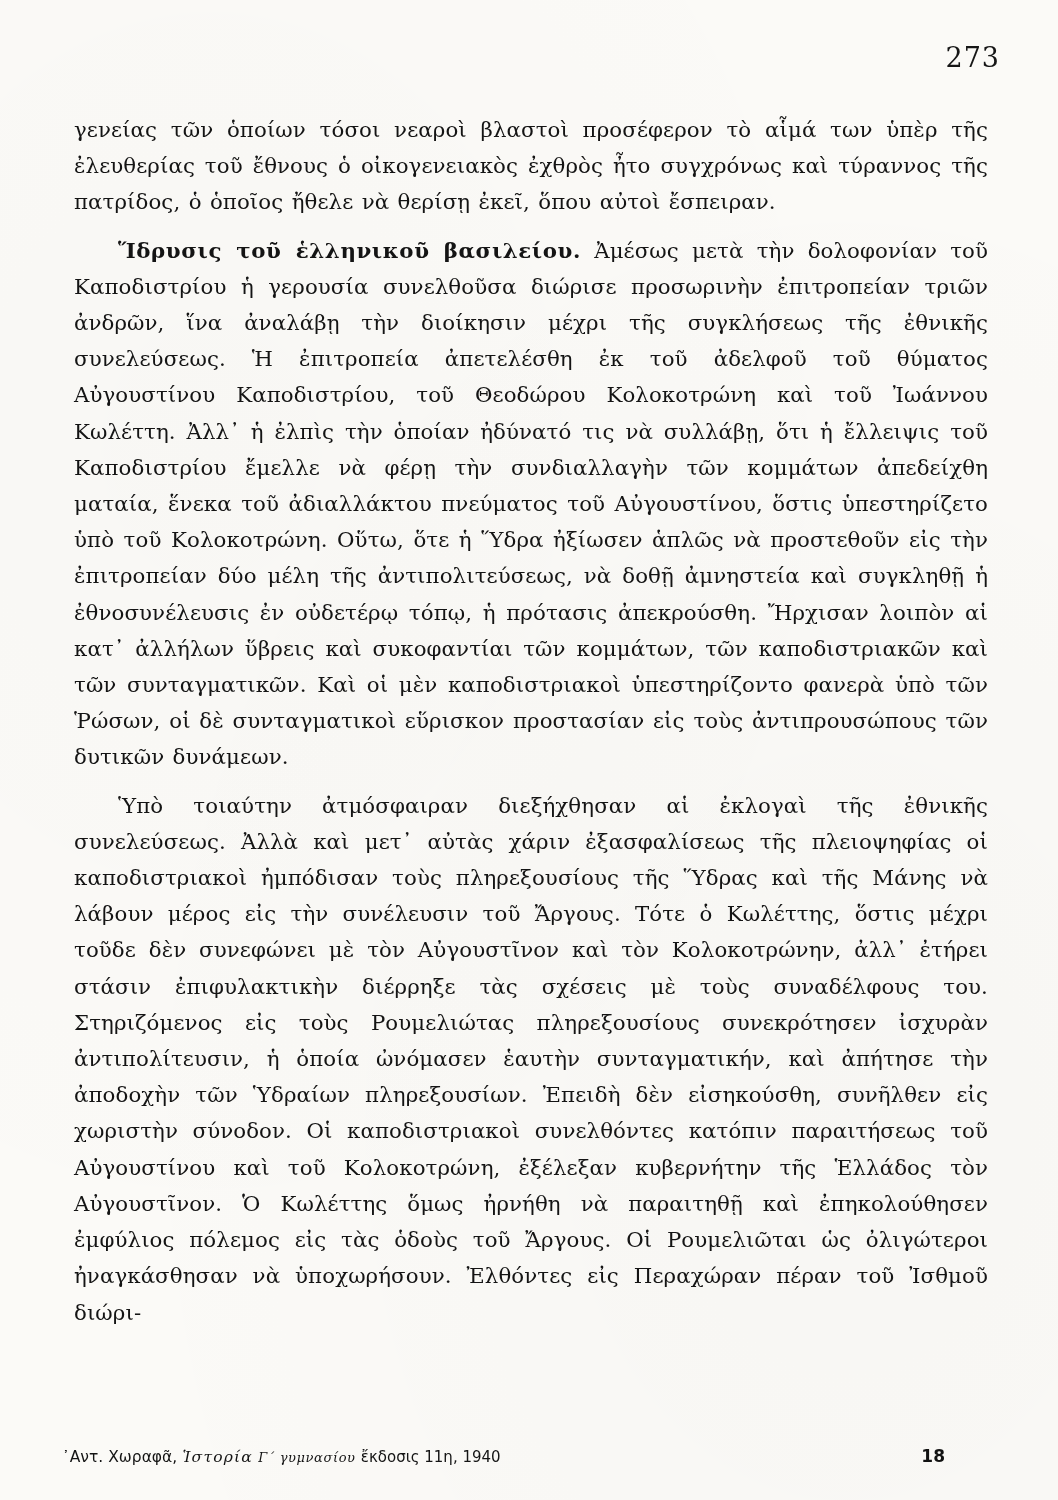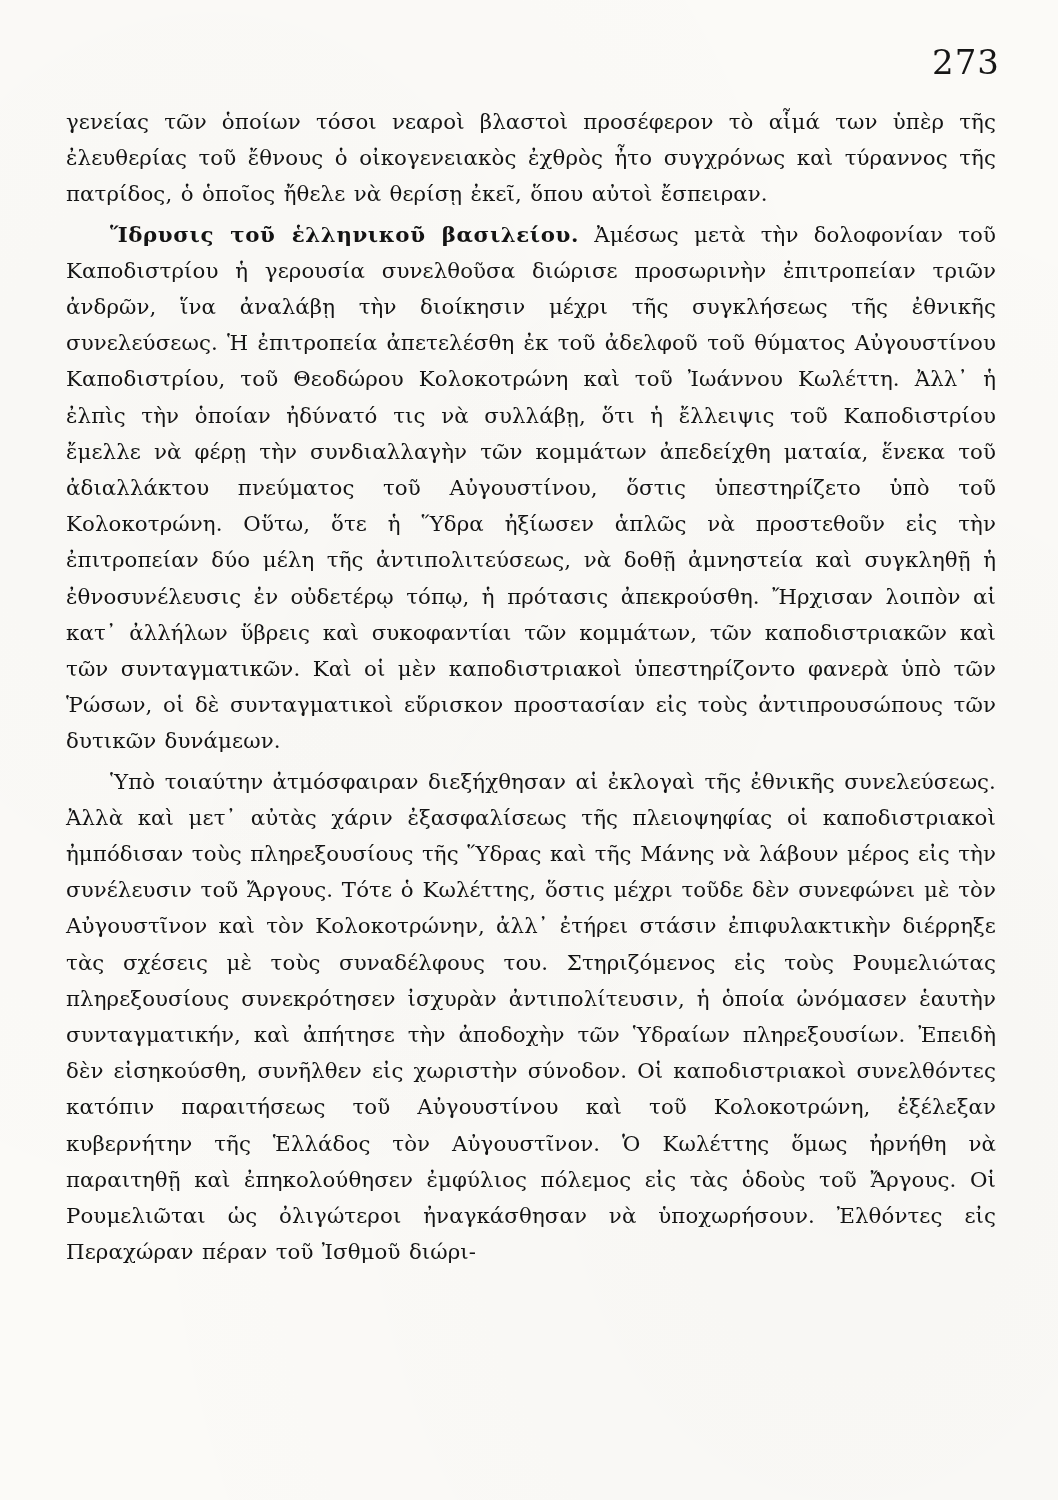--- a/index.html
+++ b/index.html
@@ -21,32 +21,32 @@
     background: #fbfaf7;
     background-image:
       radial-gradient(ellipse at 20% 30%, rgba(0,0,0,0.012), rgba(0,0,0,0) 60%),
       radial-gradient(ellipse at 80% 75%, rgba(0,0,0,0.015), rgba(0,0,0,0) 65%);
   }
   .page-number {
     position: absolute;
     top: 42px;
     right: 58px;
     font-family: "DejaVu Serif", serif;
-    font-size: 34px;
+    font-size: 27px;
     letter-spacing: 1px;
     color: #161616;
   }
   .content {
     position: absolute;
     left: 62px;
     right: 58px;
     top: 100px;
   }
   p.body-par {
-    margin: 4px;
+    margin: 12px;
     font-family: "DejaVu Serif", serif;
     font-size: 21.3px;
     line-height: 36.2px;
     text-align: justify;
     text-justify: inter-word;
     color: #141414;
     letter-spacing: 0.1px;
     word-spacing: 1.5px;
   }
   p.body-par + p.body-par {
@@ -111,14 +111,23 @@
   <div class="content">
 
     <p class="body-par"><span>γενείας τῶν ὁποίων τόσοι νεαροὶ βλαστοὶ προσέφερον τὸ αἷμά των ὑπὲρ τῆς ἐλευθερίας τοῦ ἔθνους ὁ οἰκογενειακὸς ἐχθρὸς ἦτο συγχρόνως καὶ τύραννος τῆς πατρίδος, ὁ ὁποῖος ἤθελε νὰ θερίσῃ ἐκεῖ, ὅπου αὐτοὶ ἔσπειραν.</span></p>
 
     <p class="body-par"><span class="indent"></span><span class="run-in-head">Ἵδρυσις τοῦ ἑλληνικοῦ βασιλείου.</span><span> Ἀμέσως μετὰ τὴν δολοφονίαν τοῦ Καποδιστρίου ἡ γερουσία συνελθοῦσα διώρισε προσωρινὴν ἐπιτροπείαν τριῶν ἀνδρῶν, ἵνα ἀναλάβῃ τὴν διοίκησιν μέχρι τῆς συγκλήσεως τῆς ἐθνικῆς συνελεύσεως. Ἡ ἐπιτροπεία ἀπετελέσθη ἐκ τοῦ ἀδελφοῦ τοῦ θύματος Αὐγουστίνου Καποδιστρίου, τοῦ Θεοδώρου Κολοκοτρώνη καὶ τοῦ Ἰωάννου Κωλέττη. Ἀλλ᾽ ἡ ἐλπὶς τὴν ὁποίαν ἠδύνατό τις νὰ συλλάβῃ, ὅτι ἡ ἔλλειψις τοῦ Καποδιστρίου ἔμελλε νὰ φέρῃ τὴν συνδιαλλαγὴν τῶν κομμάτων ἀπεδείχθη ματαία, ἕνεκα τοῦ ἀδιαλλάκτου πνεύματος τοῦ Αὐγουστίνου, ὅστις ὑπεστηρίζετο ὑπὸ τοῦ Κολοκοτρώνη. Οὕτω, ὅτε ἡ Ὕδρα ἠξίωσεν ἁπλῶς νὰ προστεθοῦν εἰς τὴν ἐπιτροπείαν δύο μέλη τῆς ἀντιπολιτεύσεως, νὰ δοθῇ ἀμνηστεία καὶ συγκληθῇ ἡ ἐθνοσυνέλευσις ἐν οὐδετέρῳ τόπῳ, ἡ πρότασις ἀπεκρούσθη. Ἤρχισαν λοιπὸν αἱ κατ᾽ ἀλλήλων ὕβρεις καὶ συκοφαντίαι τῶν κομμάτων, τῶν καποδιστριακῶν καὶ τῶν συνταγματικῶν. Καὶ οἱ μὲν καποδιστριακοὶ ὑπεστηρίζοντο φανερὰ ὑπὸ τῶν Ῥώσων, οἱ δὲ συνταγματικοὶ εὕρισκον προστασίαν εἰς τοὺς ἀντιπρουσώπους τῶν δυτικῶν δυνάμεων.</span></p>
 
     <p class="body-par"><span class="indent"></span><span>Ὑπὸ τοιαύτην ἀτμόσφαιραν διεξήχθησαν αἱ ἐκλογαὶ τῆς ἐθνικῆς συνελεύσεως. Ἀλλὰ καὶ μετ᾽ αὐτὰς χάριν ἐξασφαλίσεως τῆς πλειοψηφίας οἱ καποδιστριακοὶ ἠμπόδισαν τοὺς πληρεξουσίους τῆς Ὕδρας καὶ τῆς Μάνης νὰ λάβουν μέρος εἰς τὴν συνέλευσιν τοῦ Ἄργους. Τότε ὁ Κωλέττης, ὅστις μέχρι τοῦδε δὲν συνεφώνει μὲ τὸν Αὐγουστῖνον καὶ τὸν Κολοκοτρώνην, ἀλλ᾽ ἐτήρει στάσιν ἐπιφυλακτικὴν διέρρηξε τὰς σχέσεις μὲ τοὺς συναδέλφους του. Στηριζόμενος εἰς τοὺς Ρουμελιώτας πληρεξουσίους συνεκρότησεν ἰσχυρὰν ἀντιπολίτευσιν, ἡ ὁποία ὠνόμασεν ἑαυτὴν συνταγματικήν, καὶ ἀπήτησε τὴν ἀποδοχὴν τῶν Ὑδραίων πληρεξουσίων. Ἐπειδὴ δὲν εἰσηκούσθη, συνῆλθεν εἰς χωριστὴν σύνοδον. Οἱ καποδιστριακοὶ συνελθόντες κατόπιν παραιτήσεως τοῦ Αὐγουστίνου καὶ τοῦ Κολοκοτρώνη, ἐξέλεξαν κυβερνήτην τῆς Ἑλλάδος τὸν Αὐγουστῖνον. Ὁ Κωλέττης ὅμως ἠρνήθη νὰ παραιτηθῇ καὶ ἐπηκολούθησεν ἐμφύλιος πόλεμος εἰς τὰς ὁδοὺς τοῦ Ἄργους. Οἱ Ρουμελιῶται ὡς ὀλιγώτεροι ἠναγκάσθησαν νὰ ὑποχωρήσουν. Ἐλθόντες εἰς Περαχώραν πέραν τοῦ Ἰσθμοῦ διώρι-</span></p>
 
   </div>
 
+  <div class="footer">
+    <div class="footer-left">
+      <span class="fl-author">᾽Αντ. Χωραφᾶ,</span>
+      <span class="fl-title">Ἱστορία</span>
+      <span class="fl-title-sm">Γ΄ γυμνασίου</span>
+      <span class="fl-rest">ἔκδοσις 11η, 1940</span>
+    </div>
+    <div class="footer-right">18</div>
+  </div>
 
 </div>
 
 </body></html>

